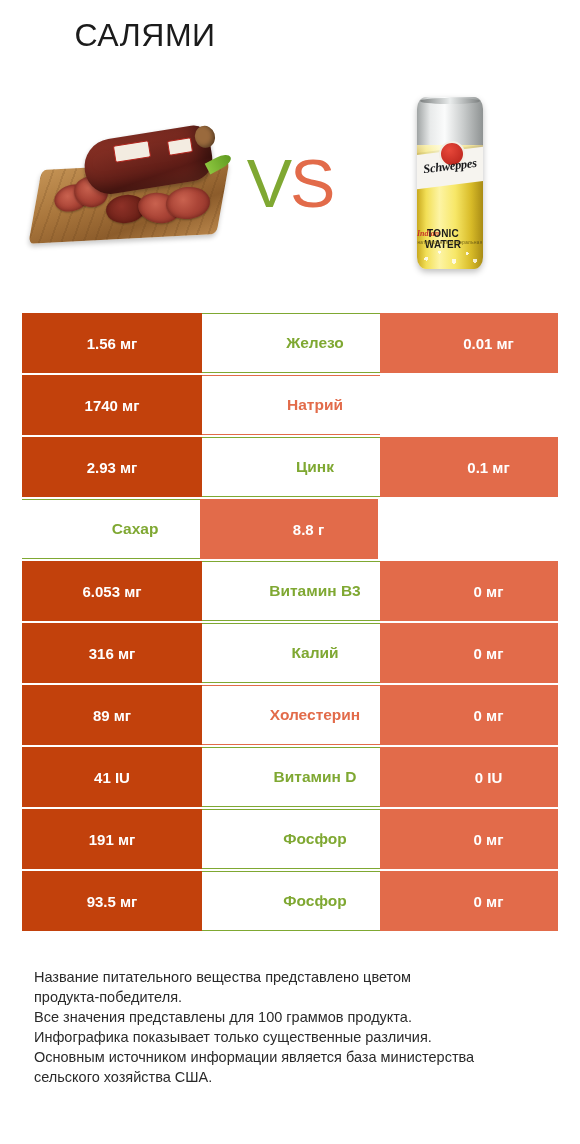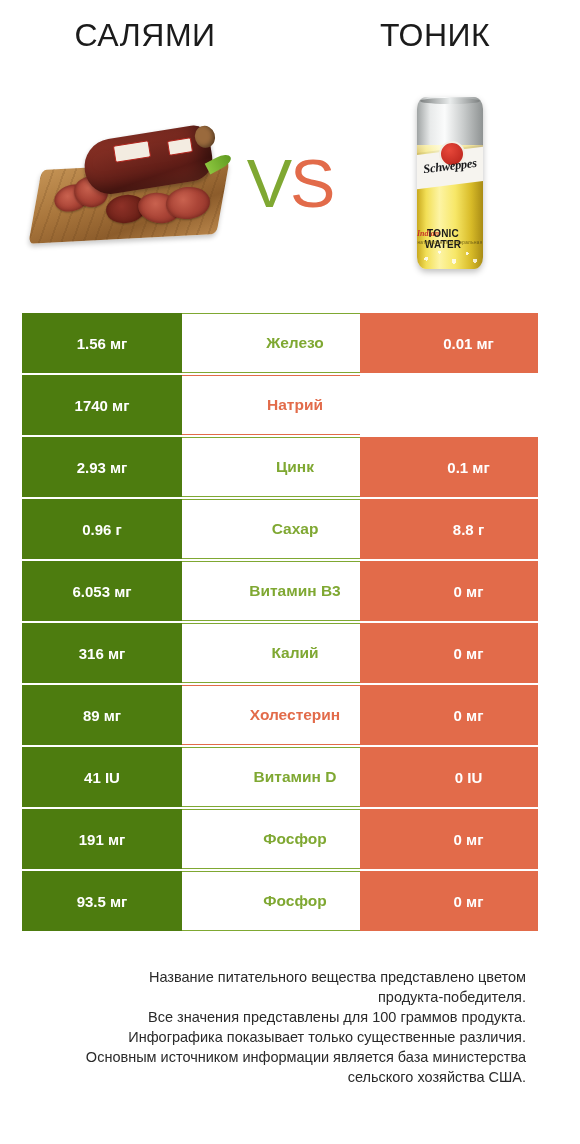--- a/index.html
+++ b/index.html
@@ -185,22 +185,22 @@
     display:flex;
     height:60px;
     margin-bottom:2px;
   }
   .cell{
     display:flex;align-items:center;justify-content:center;
     font-size:15px;
     box-sizing:border-box;
   }
   .cell.left{
-    width:160px;
-    background:#4d7c0f;
+    width:180px;
+    background:#c2410c;
     color:#ffffff;
     font-weight:700;
   }
   .cell.mid{
     width:178px;
     background:#ffffff;
     font-weight:700;
     font-size:15.5px;
     border-top:1px solid transparent;
     border-bottom:1px solid transparent;
@@ -212,34 +212,33 @@
     width:178px;
     background:#E26B4A;
     color:#ffffff;
     font-weight:700;
     padding-left:39px;
   }
 
   
   .footer{
     margin-top:36px;
-    text-align:right;
+    text-align:left;
     font-size:14.5px;
     line-height:20px;
     color:#2a2a2a;
-    padding:0 54px;
+    padding:0 34px;
   }
   .footer div{white-space:pre-line;}
 </style>
 </head>
 <body>
 
 <div class="header">
   <div class="title">Салями</div>
-  <div class="title">Тоник</div>
 </div>
 
 <div class="hero">
 
   <div class="prod left">
     <div class="salami">
       <div class="board"></div>
       <div class="slice s1"></div>
       <div class="slice s2"></div>
       <div class="chub">
@@ -286,21 +285,20 @@
     <div class="row">
       <div class="cell left">1740 мг</div>
       <div class="cell mid win-right">Натрий</div>
     </div>
     <div class="row">
       <div class="cell left">2.93 мг</div>
       <div class="cell mid win-left">Цинк</div>
       <div class="cell right">0.1 мг</div>
     </div>
     <div class="row">
-      <div class="cell left">0.96 г</div>
       <div class="cell mid win-left">Сахар</div>
       <div class="cell right">8.8 г</div>
     </div>
     <div class="row">
       <div class="cell left">6.053 мг</div>
       <div class="cell mid win-left">Витамин B3</div>
       <div class="cell right">0 мг</div>
     </div>
     <div class="row">
       <div class="cell left">316 мг</div>

